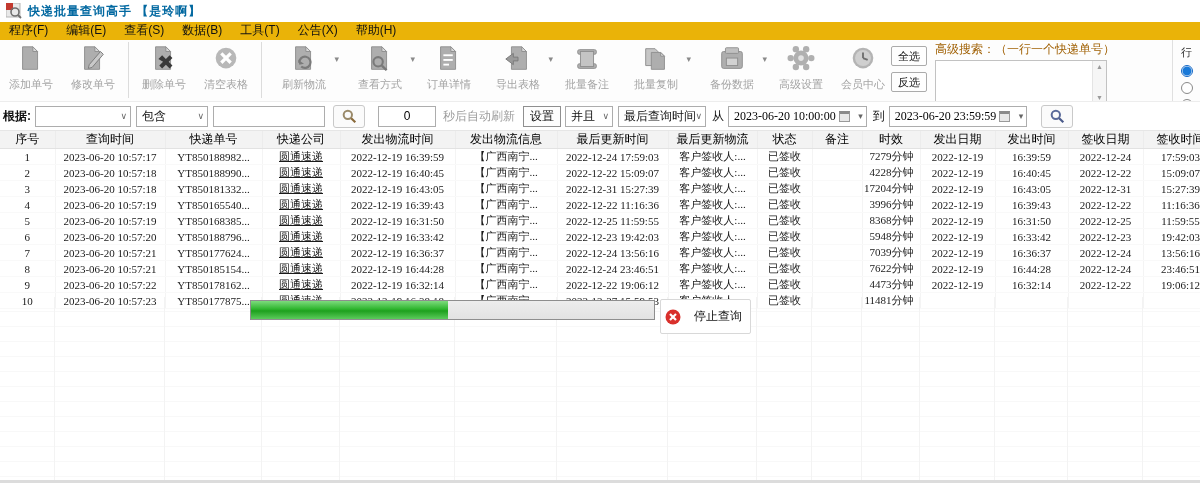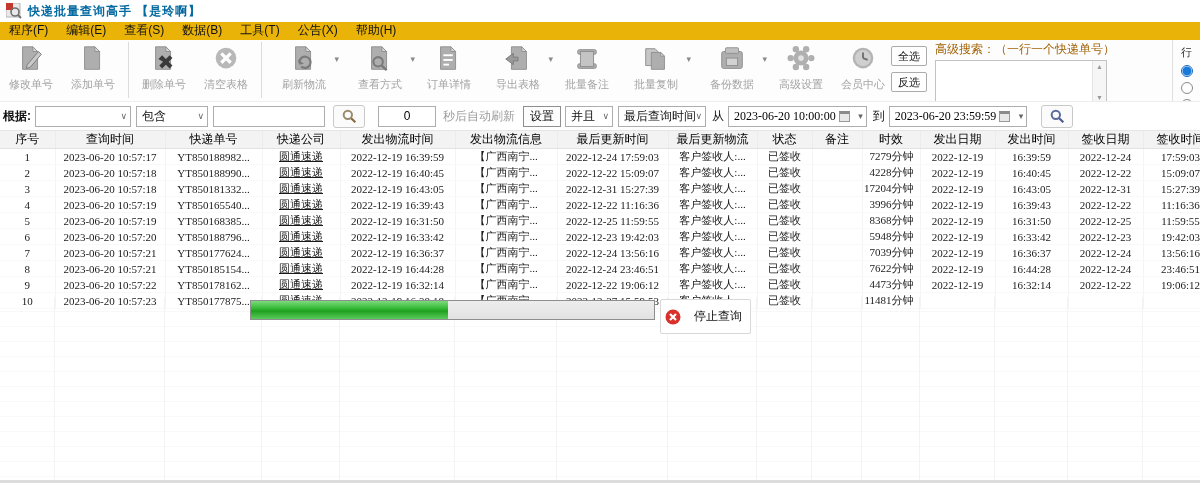--- a/index.html
+++ b/index.html
@@ -103,30 +103,30 @@
       <span class="menu-item">工具(T)</span>
       <span class="menu-item">公告(X)</span>
       <span class="menu-item">帮助(H)</span>
     </div>
 
   <div class="toolbar">
       <div class="tb-btn">
         <span class="tb-icon"><svg width="30" height="30" viewBox="0 0 32 32">
             <path d="M7 3h11l5 5v19H7z" fill="#aeaeae" stroke="#8f8f8f"></path>
             <path d="M18 3v5h5z" fill="#d8d8d8" stroke="#8f8f8f"></path>
-            <path d="M12 22 L24 8 l3 3 L15 25 l-4 1z" fill="#c9c9c9" stroke="#7a7a7a"></path>
-          </svg></span>
-        <span class="tb-label">修改单号</span>
+          </svg></span>
+        <span class="tb-label">添加单号</span>
       </div>
       <div class="tb-btn">
         <span class="tb-icon"><svg width="30" height="30" viewBox="0 0 32 32">
             <path d="M7 3h11l5 5v19H7z" fill="#aeaeae" stroke="#8f8f8f"></path>
             <path d="M18 3v5h5z" fill="#d8d8d8" stroke="#8f8f8f"></path>
-          </svg></span>
-        <span class="tb-label">添加单号</span>
+            <path d="M12 22 L24 8 l3 3 L15 25 l-4 1z" fill="#c9c9c9" stroke="#7a7a7a"></path>
+          </svg></span>
+        <span class="tb-label">修改单号</span>
       </div>
       <div class="tb-sep"></div>
       <div class="tb-btn">
         <span class="tb-icon"><svg width="30" height="30" viewBox="0 0 32 32">
             <path d="M7 3h11l5 5v19H7z" fill="#aeaeae" stroke="#8f8f8f"></path>
             <path d="M18 3v5h5z" fill="#d8d8d8" stroke="#8f8f8f"></path>
             <path d="M10 16 l4 -4 l4 4 l4 -4 l3 3 l-4 4 l4 4 l-3 3 l-4 -4 l-4 4 l-3 -3 l4 -4z" fill="#3a3a3a"></path>
           </svg></span>
         <span class="tb-label">删除单号</span>
       </div>

